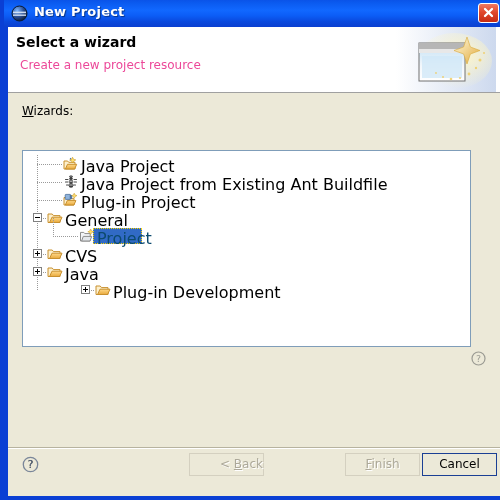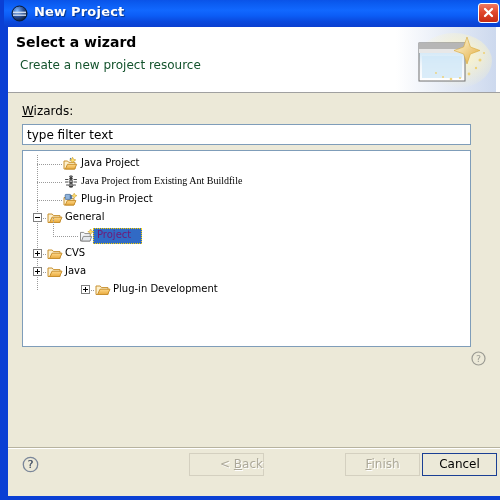--- a/index.html
+++ b/index.html
@@ -80,21 +80,21 @@
     position: absolute;
     left: 8px; top: 7px;
     font-size: 14px;
     font-weight: bold;
     color: #000000;
   }
   #header-desc {
     position: absolute;
     left: 12px; top: 31px;
     font-size: 12px;
-    color: #14532d;
+    color: #ec4899;
   }
   #header-banner {
     position: absolute;
     right: 4px; top: 0px;
     width: 100px; height: 65px;
   }
 
   
   #body {
     position: absolute;
@@ -133,21 +133,21 @@
     width: 449px; height: 197px;
     box-sizing: border-box;
     border: 1px solid #7f9db9;
     background: #ffffff;
     overflow: hidden;
   }
   .tree-row {
     position: relative;
     height: 18px;
     white-space: nowrap;
-    font-size: 10px;
+    font-size: 16px;
     color: #000000;
     cursor: default;
   }
   .tree-row .label {
     position: absolute;
     top: 2px;
     white-space: nowrap;
   }
   .tree-row .icon {
     position: absolute;
@@ -328,21 +328,20 @@
       </svg>
     </div>
   </div>
 
   <div id="body">
 
     <div id="wizards-label">
       <u>W</u><span>izards:</span>
     </div>
 
-    <input id="filter-input" type="text" value="type filter text" style="">
 
     <div id="tree-box">
       <div id="tree-rows">
           <div class="dots-v" style="left: 14px; top: 4px; height: 135px;"></div>
           <div class="tree-row" style="position: absolute; left: 0px; top: 4px; width: 100%;">
             <div class="dots-h" style="left: 14px; top: 9px; width: 26px;"></div>
             <span class="icon" style="left: 40px;"><svg width="16" height="16" viewBox="0 0 16 16">
                 <defs>
     <linearGradient id="fg" x1="0" y1="0" x2="0" y2="1">
       <stop offset="0%" stop-color="#ffd98a"></stop>
@@ -362,21 +361,21 @@
         <g stroke="#4a4a4a" stroke-width="1.1" fill="none" stroke-linecap="round">
           <path d="M2.5 5.5H5M11 5.5h2.5M2.5 8H5M11 8h2.5M3.5 11H5.5M10.5 11h2"></path>
           <path d="M8 1.6V3"></path>
           <path d="M6.6 2.4 8 3.4 9.4 2.4"></path>
         </g>
         <ellipse cx="8" cy="4.4" rx="1.7" ry="1.5" fill="#3c3c3c"></ellipse>
         <ellipse cx="8" cy="7.6" rx="2.1" ry="2.0" fill="#4a4a4a"></ellipse>
         <ellipse cx="8" cy="11.4" rx="2.3" ry="2.4" fill="#3c3c3c"></ellipse>
         <path d="M6.4 7.2h3.2M6.2 11h3.6" stroke="#d9d9d9" stroke-width=".9"></path>
       </svg></span>
-            <span class="label" style="left: 58px; font-family: Liberation Serif, serif;">Java Project from Existing Ant Buildfile</span>
+            <span class="label" style="left: 58px;">Java Project from Existing Ant Buildfile</span>
           </div>
           <div class="tree-row" style="position: absolute; left: 0px; top: 40px; width: 100%;">
             <div class="dots-h" style="left: 14px; top: 9px; width: 26px;"></div>
             <span class="icon" style="left: 40px;"><svg width="16" height="16" viewBox="0 0 16 16">
                 <defs>
     <linearGradient id="fg" x1="0" y1="0" x2="0" y2="1">
       <stop offset="0%" stop-color="#ffd98a"></stop>
                     <stop offset="100%" stop-color="#e8a93c"></stop>
     </linearGradient>
   </defs>
@@ -408,21 +407,21 @@
           </div>
           <div class="tree-row" style="position: absolute; left: 0px; top: 76px; width: 100%;">
             <div class="dots-h" style="left: 30px; top: 9px; width: 26px;"></div>
             <div class="dots-v" style="left: 30px; top: -9px; height: 18px;"></div>
             <span class="icon" style="left: 56px;"><svg width="16" height="16" viewBox="0 0 16 16">
         <path d="M1.5 13V4.4h3.3l1 1.2h5.4V13z" fill="#f2f4f7" stroke="#8c8c8c" stroke-width="1"></path>
         <path d="M2.6 13 4.3 8.4h8.4L11 13z" fill="#e3e7ec" stroke="#8c8c8c" stroke-width="1"></path>
         <path d="M11.6 1 12.6 3 14.6 3.7 12.7 4.6 11.6 6.5 10.7 4.6 8.8 3.8 10.7 3Z" fill="#ffdf70" stroke="#c89b27" stroke-width=".55"></path>
       </svg></span>
             <div class="sel-highlight" style="left: 70px; width: 49px;"></div>
-            <span class="label" style="left: 74px; color: #701a75;">Project</span>
+            <span class="label" style="left: 74px; color: #0c4a6e;">Project</span>
           </div>
           <div class="tree-row" style="position: absolute; left: 0px; top: 94px; width: 100%;">
             <div class="dots-h" style="left: 14px; top: 9px; width: 10px;"></div>
             <div class="twisty plus" style="left: 10px;"></div>
             <span class="icon" style="left: 24px;"><svg width="16" height="16" viewBox="0 0 16 16">
                 <defs>
     <linearGradient id="fg" x1="0" y1="0" x2="0" y2="1">
       <stop offset="0%" stop-color="#ffd98a"></stop>
                     <stop offset="100%" stop-color="#e8a93c"></stop>
     </linearGradient>

